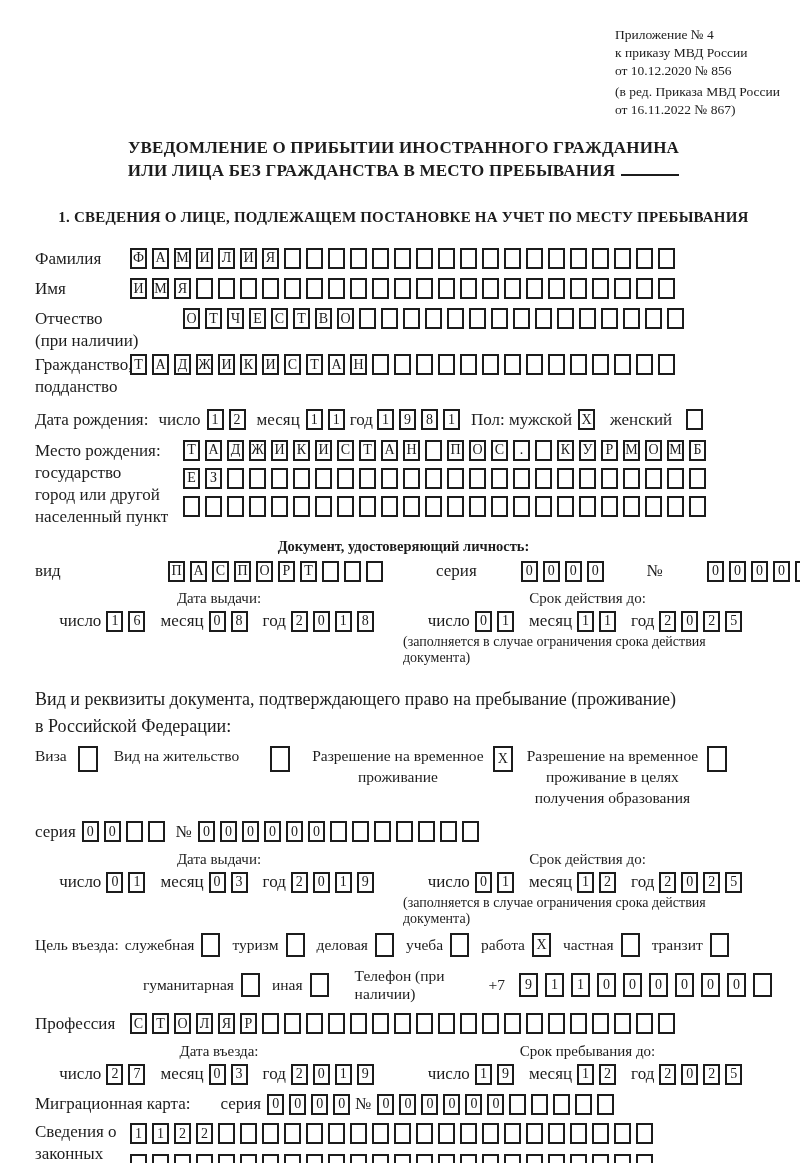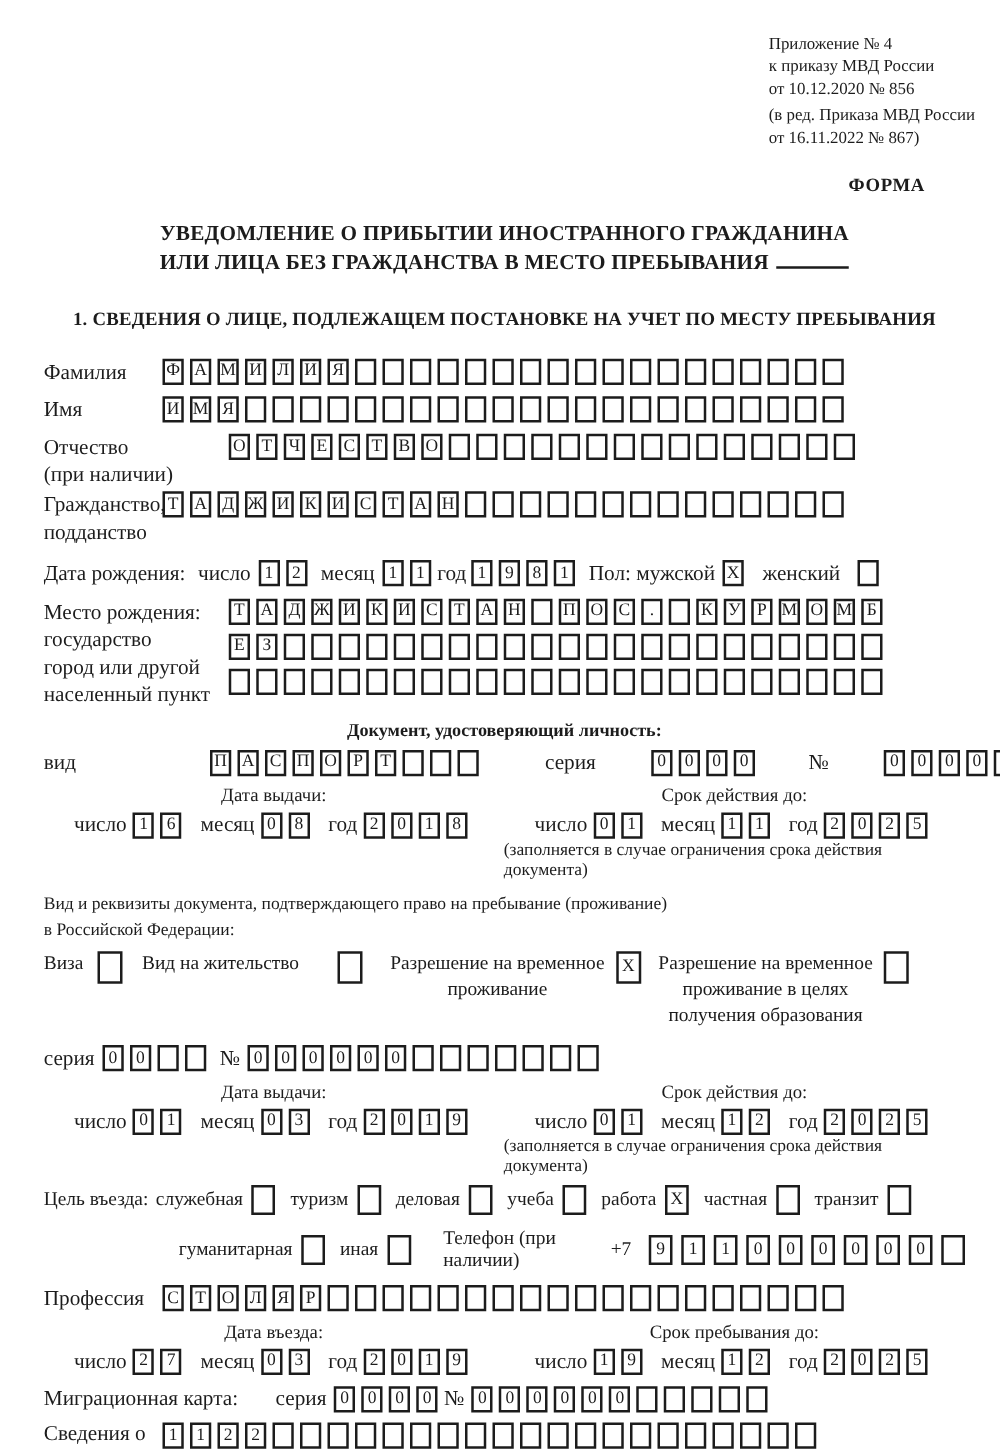--- a/index.html
+++ b/index.html
@@ -41,21 +41,21 @@
 
   .twocol { display: flex; margin-top: 8px; }
   .col-l { width: 368px; flex: none; }
   .col-r { flex: 1; }
   .colhead { text-align: center; font-size: 15px; margin-bottom: 3px; }
   .dategroup { display: flex; align-items: center; justify-content: center; }
   .dategroup .lbl { margin-right: 5px; }
   .dategroup .grp { margin-left: 10px; }
   .note { font-size: 14px; text-align: left; margin-top: 2px; padding-right: 4px; }
 
-  .intro { font-size: 14px; margin-top: 8px; line-height: 1.5; }
+  .intro { font-size: 18px; margin-top: 20px; line-height: 1.5; }
 
   .opts { display: flex; align-items: flex-start; margin-top: 6px; }
   .opt { display: flex; align-items: flex-start; }
   .optlines { display: flex; flex-direction: column; align-items: center; font-size: 15.5px; line-height: 1.35; }
   .opt .cell { margin-left: 9px; margin-right: 0; width: 20px; height: 26px; }
 
   .purp { display: flex; align-items: center; margin-top: 10px; font-size: 15.5px; }
   .purp .cell { margin-left: 7px; margin-right: 0; width: 19px; height: 24px; }
   .purp .po { margin-left: 12px; display: flex; align-items: center; }
 </style>
@@ -66,21 +66,20 @@
 
   <div class="hdr-block">
     <div>Приложение № 4</div>
     <div>к приказу МВД России</div>
     <div>от 10.12.2020 № 856</div>
     <div class="gap"></div>
     <div>(в ред. Приказа МВД России</div>
     <div>от 16.11.2022 № 867)</div>
   </div>
 
-  <div class="forma">ФОРМА</div>
 
   <div class="title">
     <div>УВЕДОМЛЕНИЕ О ПРИБЫТИИ ИНОСТРАННОГО ГРАЖДАНИНА</div>
     <div>
       <span>ИЛИ ЛИЦА БЕЗ ГРАЖДАНСТВА В МЕСТО ПРЕБЫВАНИЯ</span><span class="blank"></span>
     </div>
   </div>
 
   <div class="sect">1. СВЕДЕНИЯ О ЛИЦЕ, ПОДЛЕЖАЩЕМ ПОСТАНОВКЕ НА УЧЕТ ПО МЕСТУ ПРЕБЫВАНИЯ</div>
 

